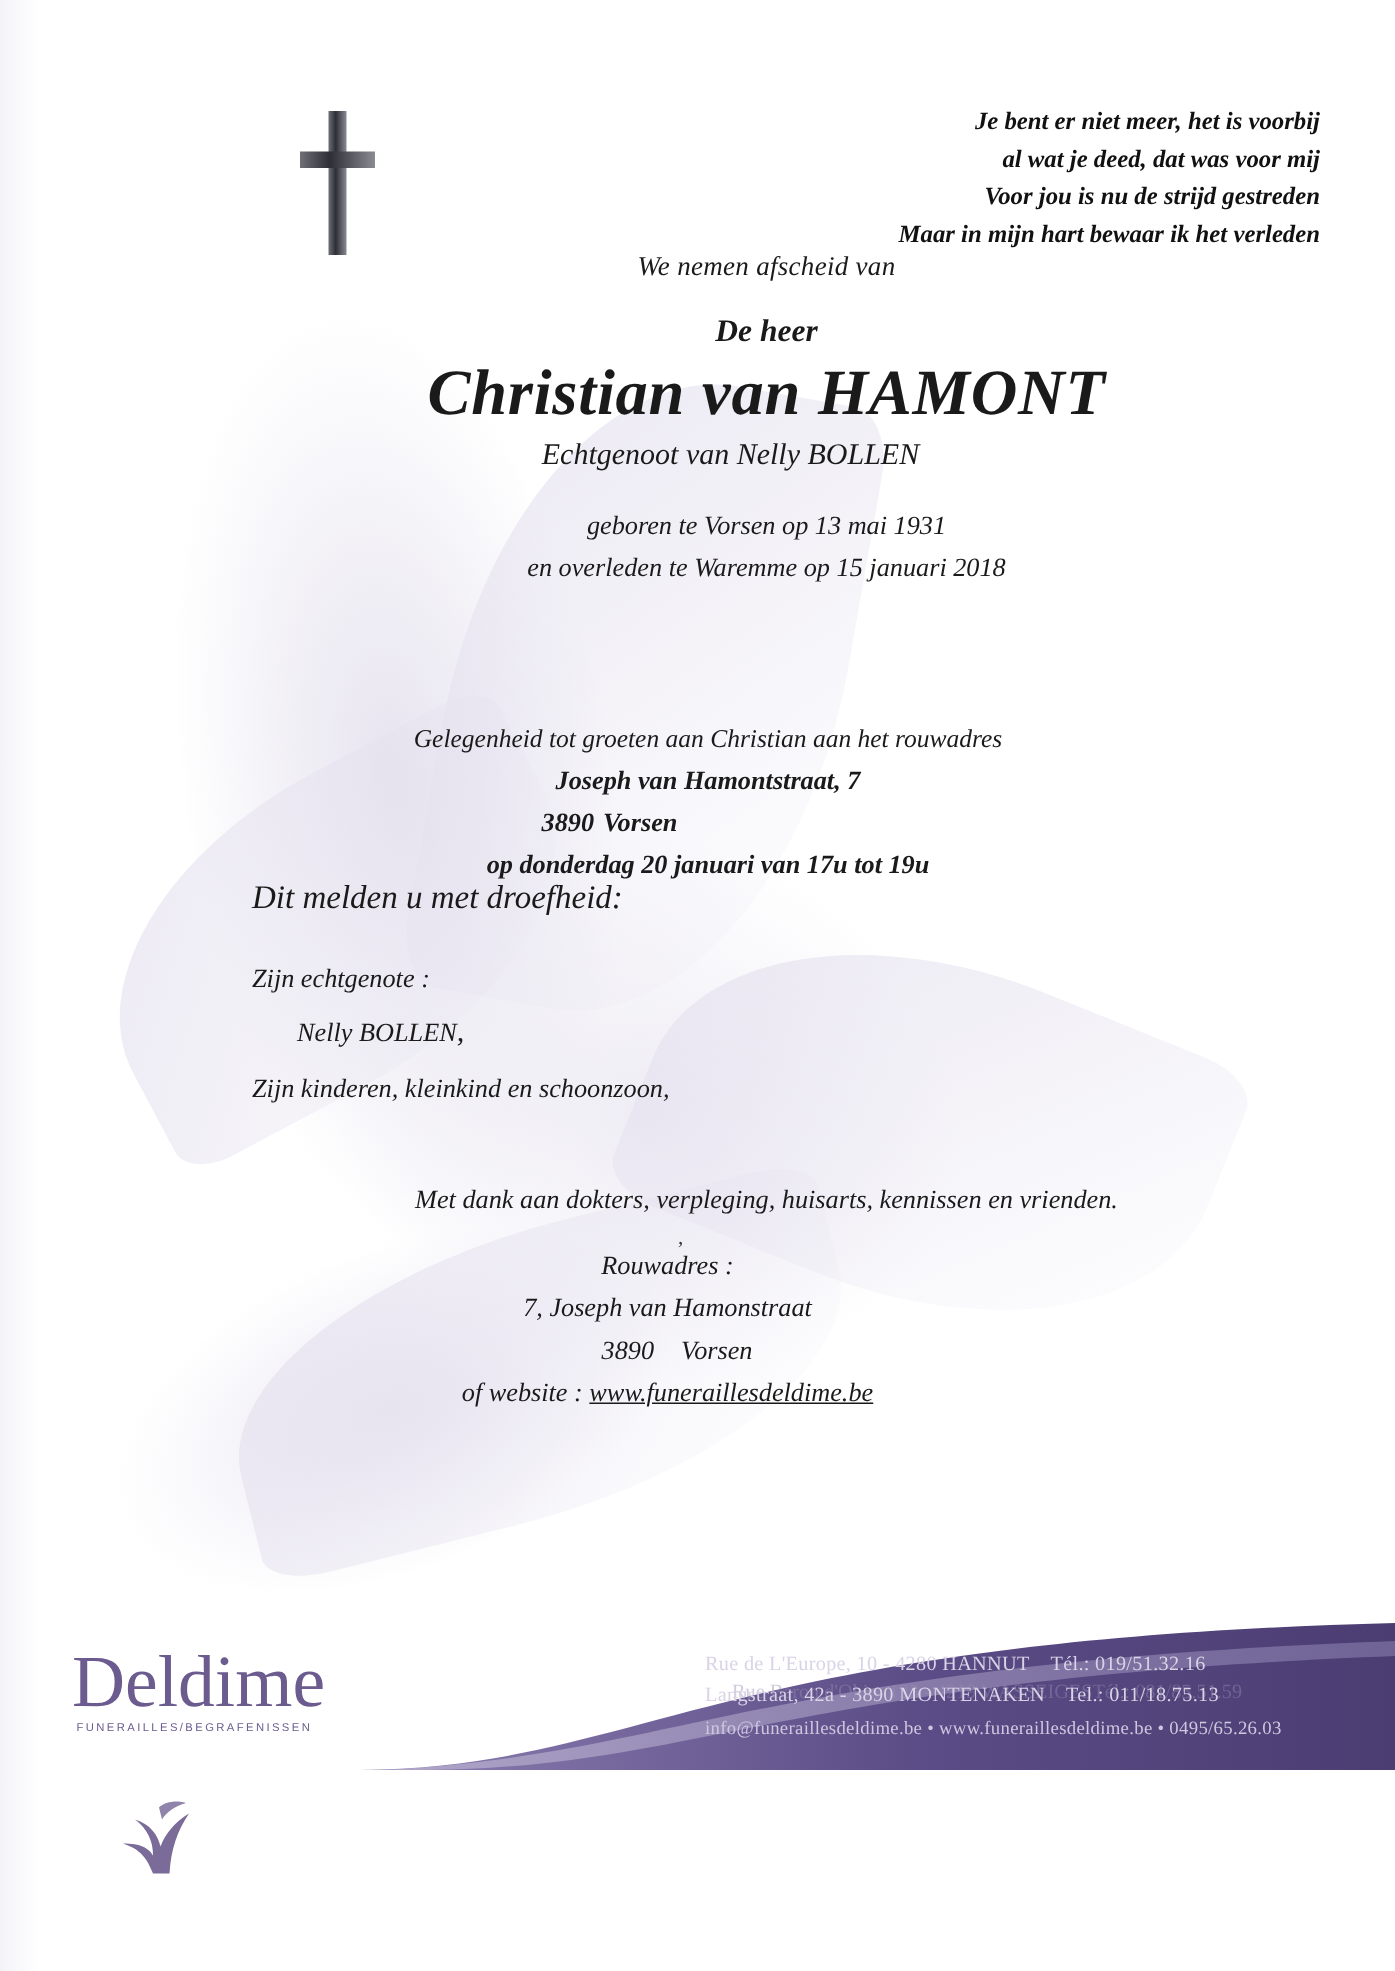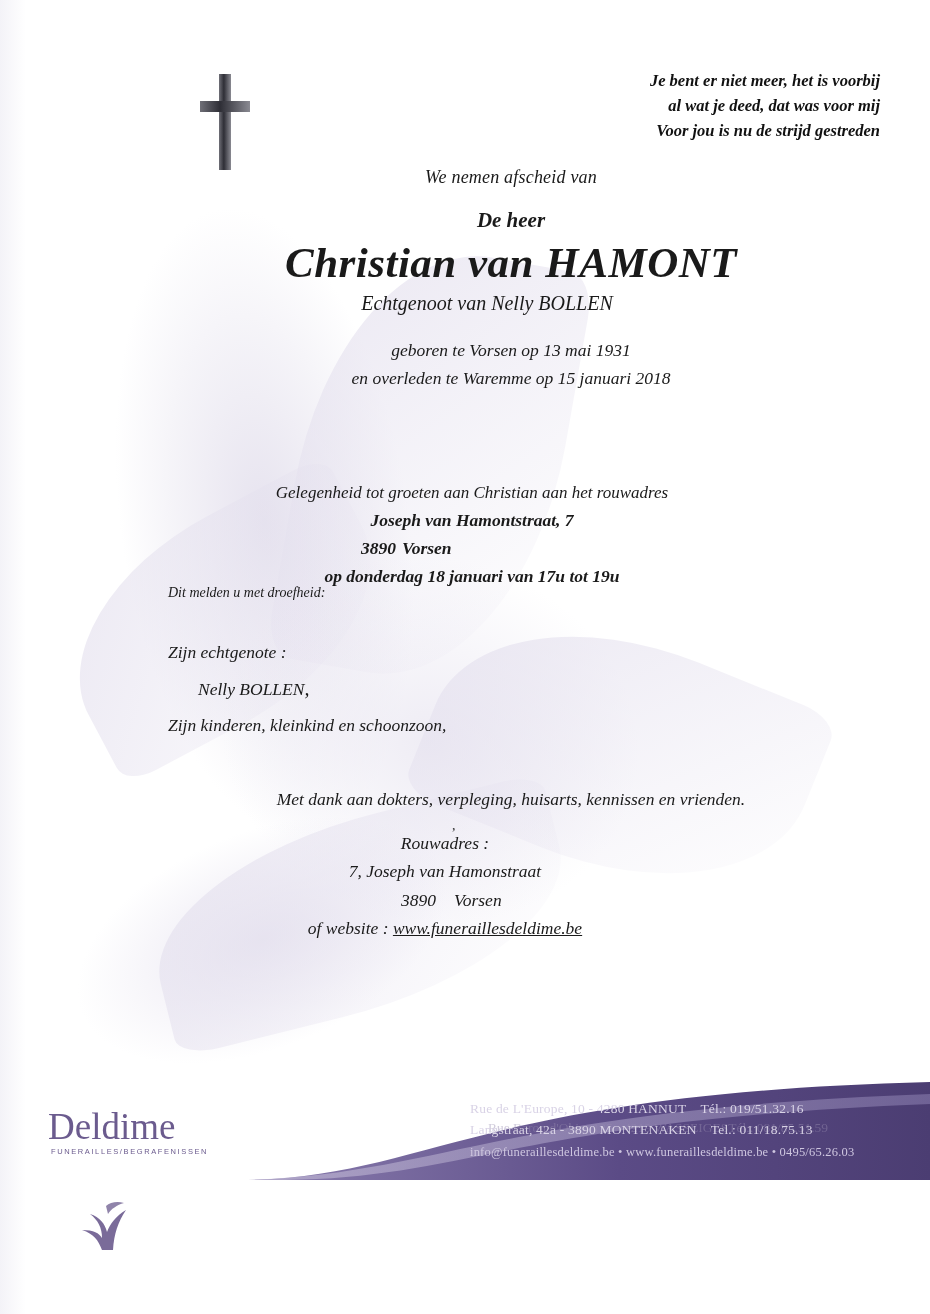--- a/index.html
+++ b/index.html
@@ -154,21 +154,21 @@
   .greet .addr-zip {
     display: inline-block;
     text-align: right;
     width: 84px;
   }
 
   .droef {
     position: absolute;
     left: 168px;
     top: 585px;
-    font-size: 14px;
+    font-size: 22px;
     font-style: italic;
     text-align: left;
   }
   .family-left {
     position: absolute;
     left: 168px;
     top: 635px;
     font-size: 17.5px;
     font-style: italic;
     text-align: left;
@@ -263,21 +263,21 @@
 
   
   .logo {
     position: absolute;
     left: 48px;
     bottom: 158px;
     width: 230px;
   }
   .logo-word {
     font-family: "Liberation Serif", serif;
-    font-size: 37px;
+    font-size: 49px;
     color: #6b5b8e;
     letter-spacing: 0px;
     line-height: 1;
   }
   .logo-sub {
     font-family: "Liberation Sans", sans-serif;
     font-size: 7.5px;
     letter-spacing: 1.6px;
     color: #6b5b8e;
     padding-left: 3px;
@@ -315,40 +315,41 @@
       </defs>
       <rect x="23" y="0" width="12" height="96" fill="url(#cg)"></rect>
       <rect x="4" y="27" width="50" height="11" fill="url(#cg)"></rect>
     </svg>
   </div>
 
   <div class="poem">
     <div>Je bent er niet meer, het is voorbij</div>
     <div>al wat je deed, dat was voor mij</div>
     <div>Voor jou is nu de strijd gestreden</div>
+    <div>Maar in mijn hart bewaar ik het verleden</div>
   </div>
 
   <div class="ln afscheid">We nemen afscheid van</div>
   <div class="ln deheer">De heer</div>
   <div class="ln name">Christian van HAMONT</div>
   <div class="ln spouse">Echtgenoot van Nelly BOLLEN</div>
 
   <div class="ln birth">
     <div>geboren te Vorsen op 13 mai 1931</div>
     <div>en overleden te Waremme op 15 januari 2018</div>
   </div>
 
 
   <div class="ln greet">
     <div>Gelegenheid tot groeten aan Christian aan het rouwadres</div>
     <div class="strong">Joseph van Hamontstraat, 7</div>
     <div class="strong">
       <span class="addr-zip">3890</span><span class="addr-city">Vorsen</span>
     </div>
-    <div class="strong">op donderdag 18 januari van 17u tot 19u</div>
+    <div class="strong">op donderdag 20 januari van 17u tot 19u</div>
   </div>
 
   <div class="droef">Dit melden u met droefheid:</div>
 
   <div class="family-left">
     <div>Zijn echtgenote :</div>
     <div class="indent">
       <span>Nelly BOLLEN</span><span class="bollen-sub">,</span>
     </div>
     <div>Zijn kinderen, kleinkind en schoonzoon,</div>

